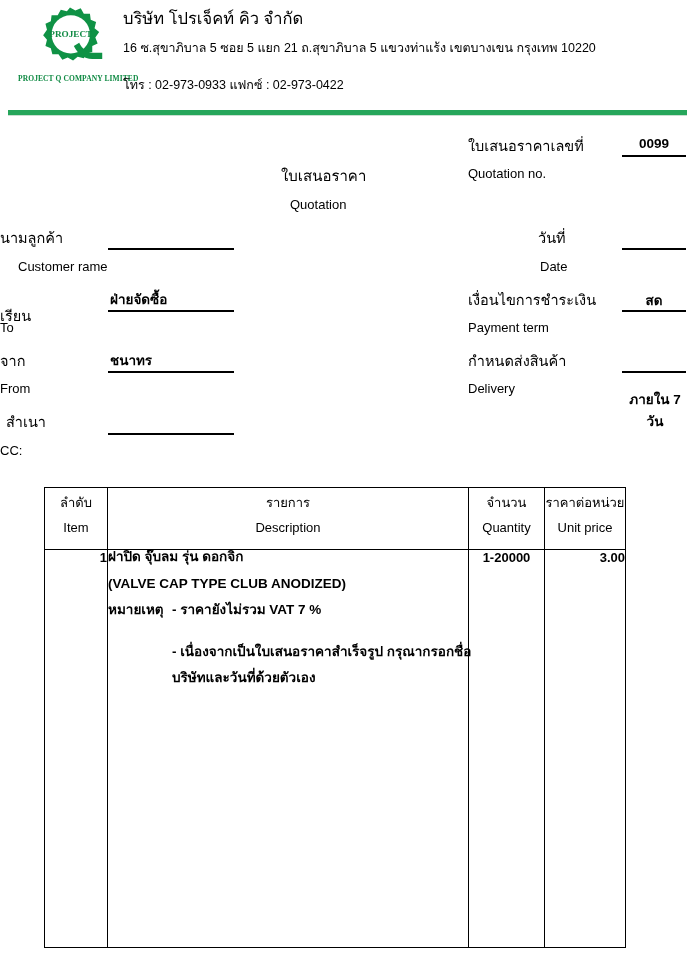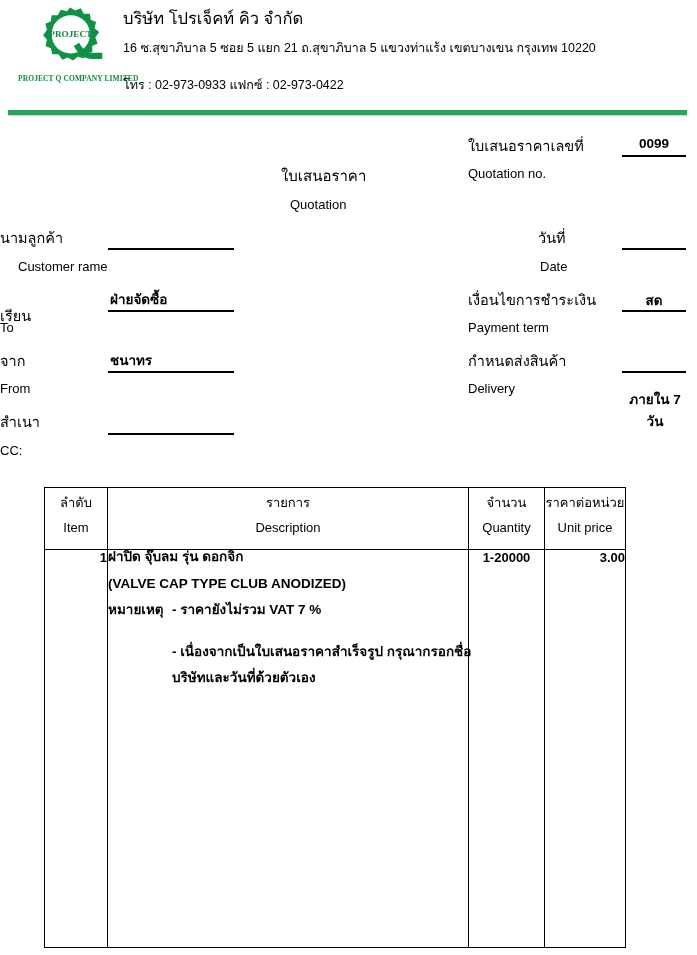--- a/index.html
+++ b/index.html
@@ -93,21 +93,21 @@
     border-bottom: 2px solid #000;
   }
 
   
   #lbl-cust-th   { left: 0px;   top: 226px; }
   #lbl-cust-en   { left: 18px;   top: 259px; }
   #lbl-to-th     { left: 0px;   top: 304px; }
   #lbl-to-en     { left: 0px;   top: 320px; }
   #lbl-from-th   { left: 0px;   top: 349px; }
   #lbl-from-en   { left: 0px;   top: 381px; }
-  #lbl-cc-th     { left: 0px;   top: 410px; }
+  #lbl-cc-th     { left: 0px;   top: 410px; padding-left: 6px; }
   #lbl-cc-en     { left: 0px;   top: 443px; }
 
   #val-cust { left: 110px; top: 226px; }
   #val-to   { left: 110px; top: 288px; }
   #val-from { left: 110px; top: 349px; }
   #val-cc   { left: 110px; top: 410px; }
 
   #rule-cust { left: 108px; top: 248px; width: 126px; }
   #rule-to   { left: 108px; top: 310px; width: 126px; }
   #rule-from { left: 108px; top: 371px; width: 126px; }

